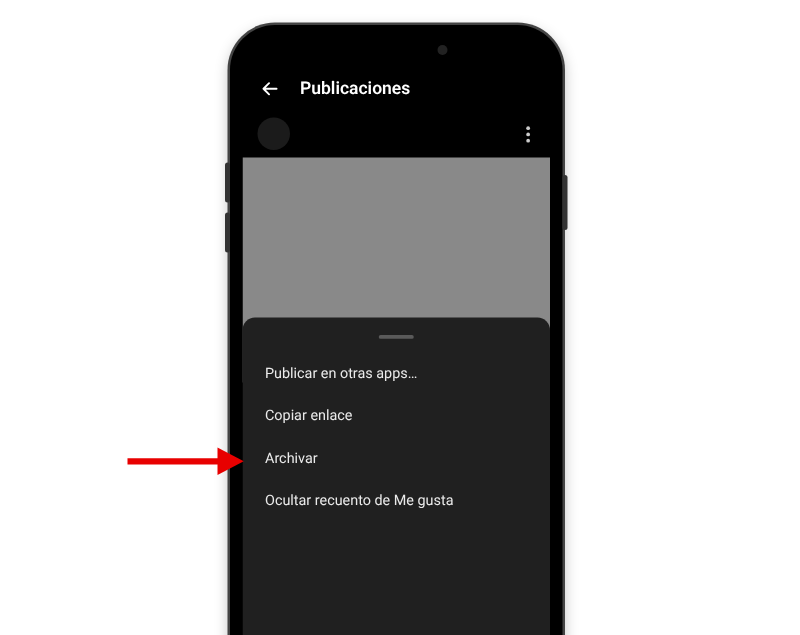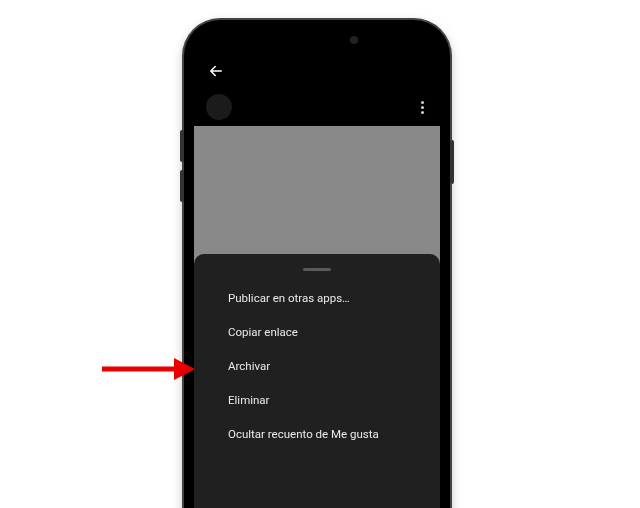--- a/index.html
+++ b/index.html
@@ -140,21 +140,20 @@
       background: #5a5a5a;
       border-radius: 2px;
       margin: 0 auto 10px;
     }
     .sheet-item {
       padding: 10px 18px;
       color: #eaeaea;
       font-size: 11.5px;
       font-weight: 400;
       cursor: pointer;
-      margin-left: 16px;
     }
 
     .arrow-callout {
       position: absolute;
       left: 100px;
       top: 354px;
       z-index: 50;
       display: flex;
       align-items: center;
     }
@@ -169,39 +168,39 @@
 
   <div class="phone-screen">
     <div class="notch"></div>
 
     <div class="app-header">
       <div class="back-arrow">
         <svg width="18" height="18" viewBox="0 0 24 24" fill="none">
           <path d="M19 12H5M5 12L11 6M5 12L11 18" stroke="#fff" stroke-width="2" stroke-linecap="round" stroke-linejoin="round"></path>
         </svg>
       </div>
+      <div class="title">Publicaciones</div>
     </div>
 
     <div class="subbar">
       <div class="avatar"></div>
       <div class="more-dots">
         <span></span>
         <span></span>
         <span></span>
       </div>
     </div>
 
     <div class="image-area"></div>
 
     <div class="sheet">
       <div class="sheet-handle"></div>
       <div class="sheet-item">Publicar en otras apps…</div>
       <div class="sheet-item">Copiar enlace</div>
       <div class="sheet-item">Archivar</div>
-      <div class="sheet-item">Eliminar</div>
       <div class="sheet-item">Ocultar recuento de Me gusta</div>
 
     </div>
   </div>
 </div>
 
 <div class="arrow-callout">
   <svg width="95" height="30" viewBox="0 0 95 30">
     <line x1="2" y1="15" x2="78" y2="15" stroke="#e80000" stroke-width="5"></line>
     <polygon points="74,4 95,15 74,26" fill="#e80000"></polygon>

